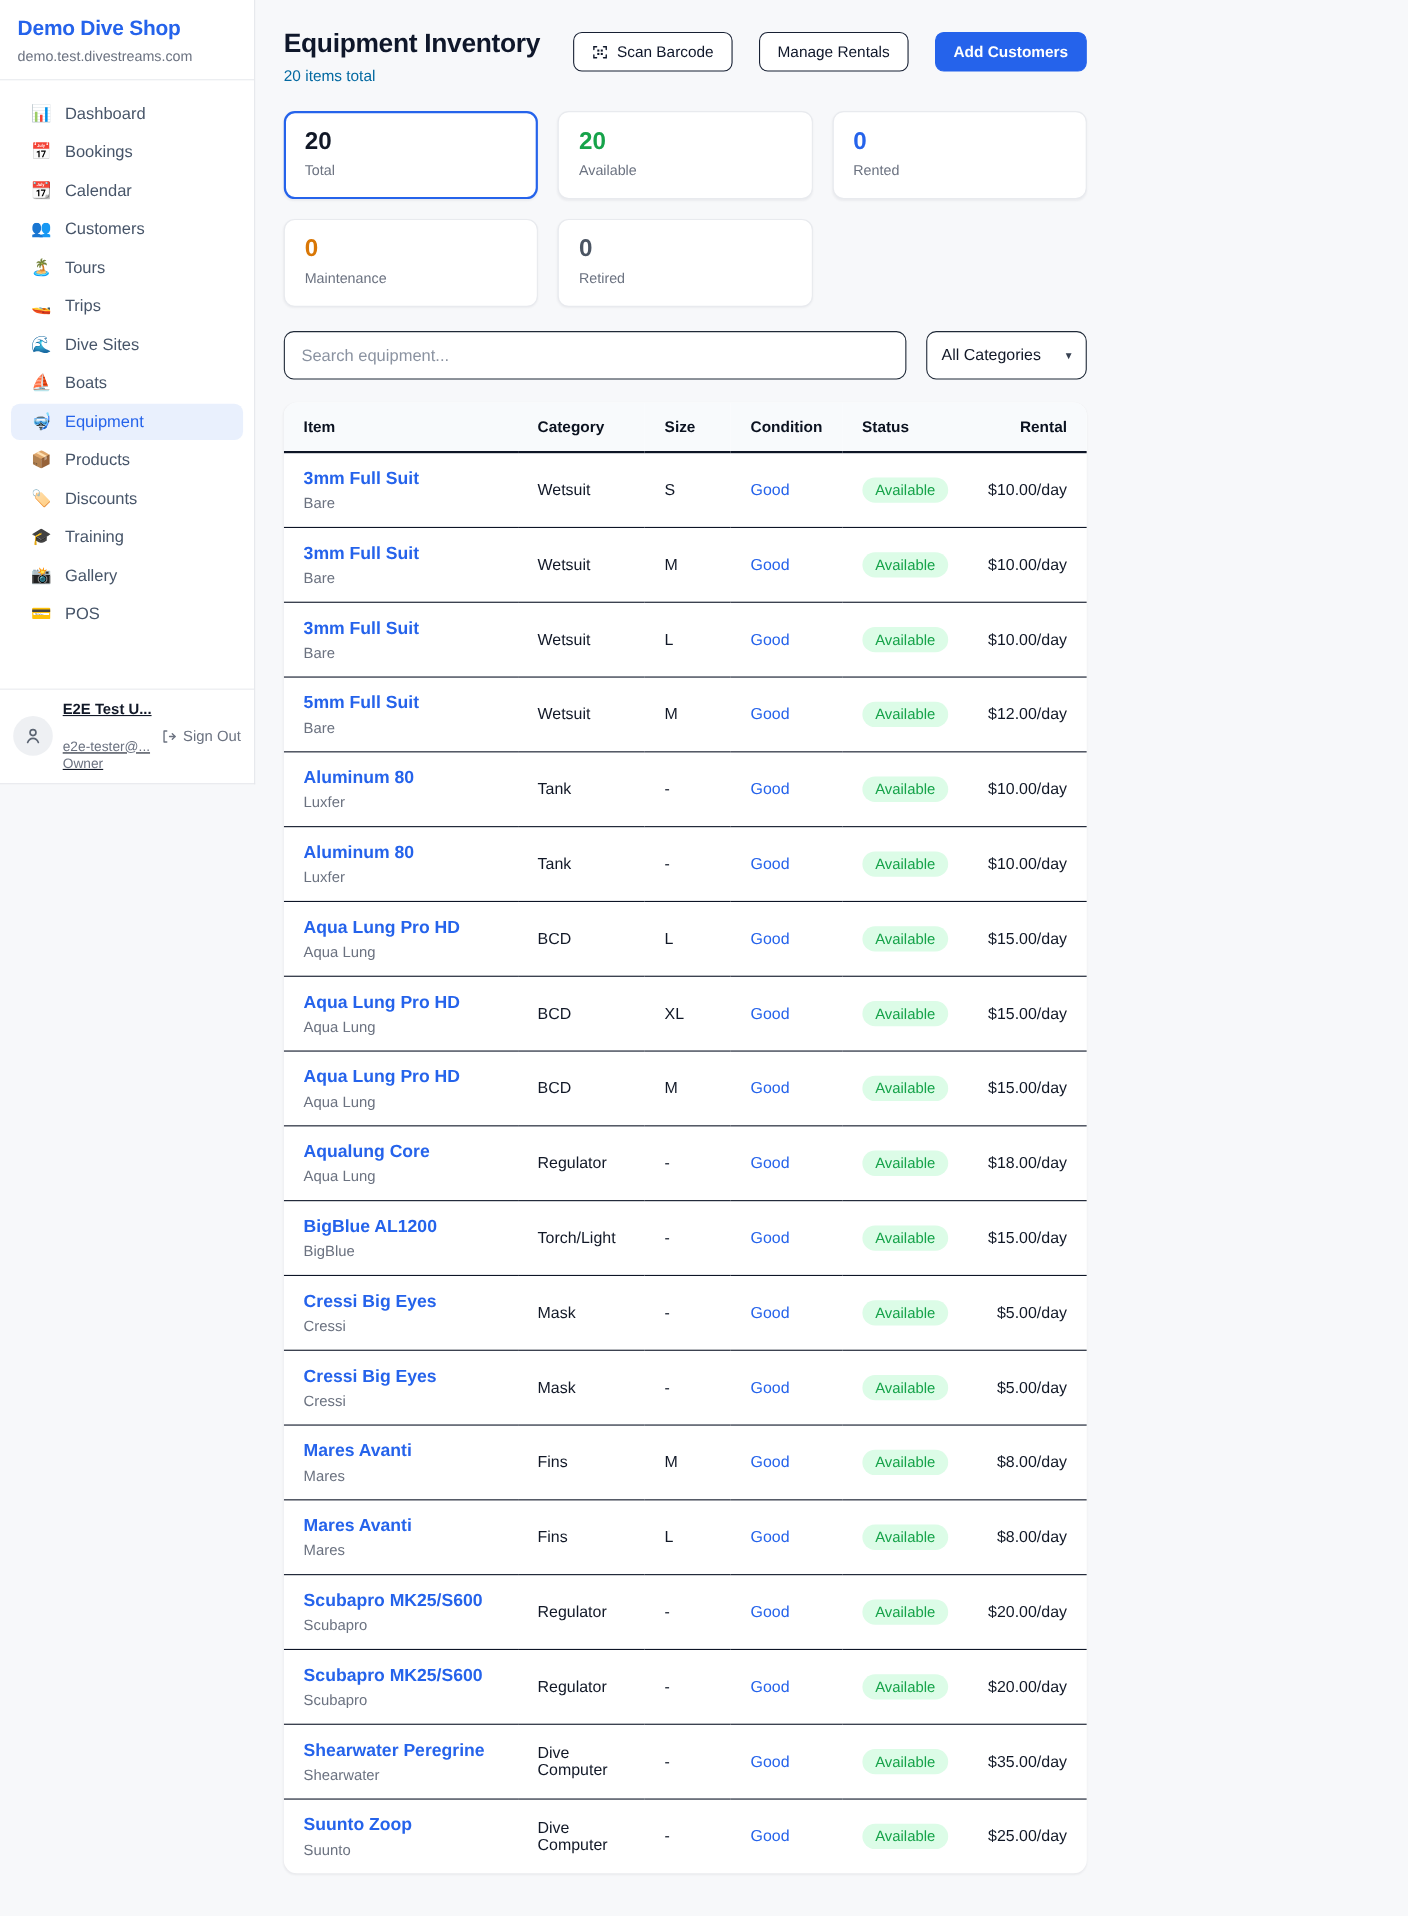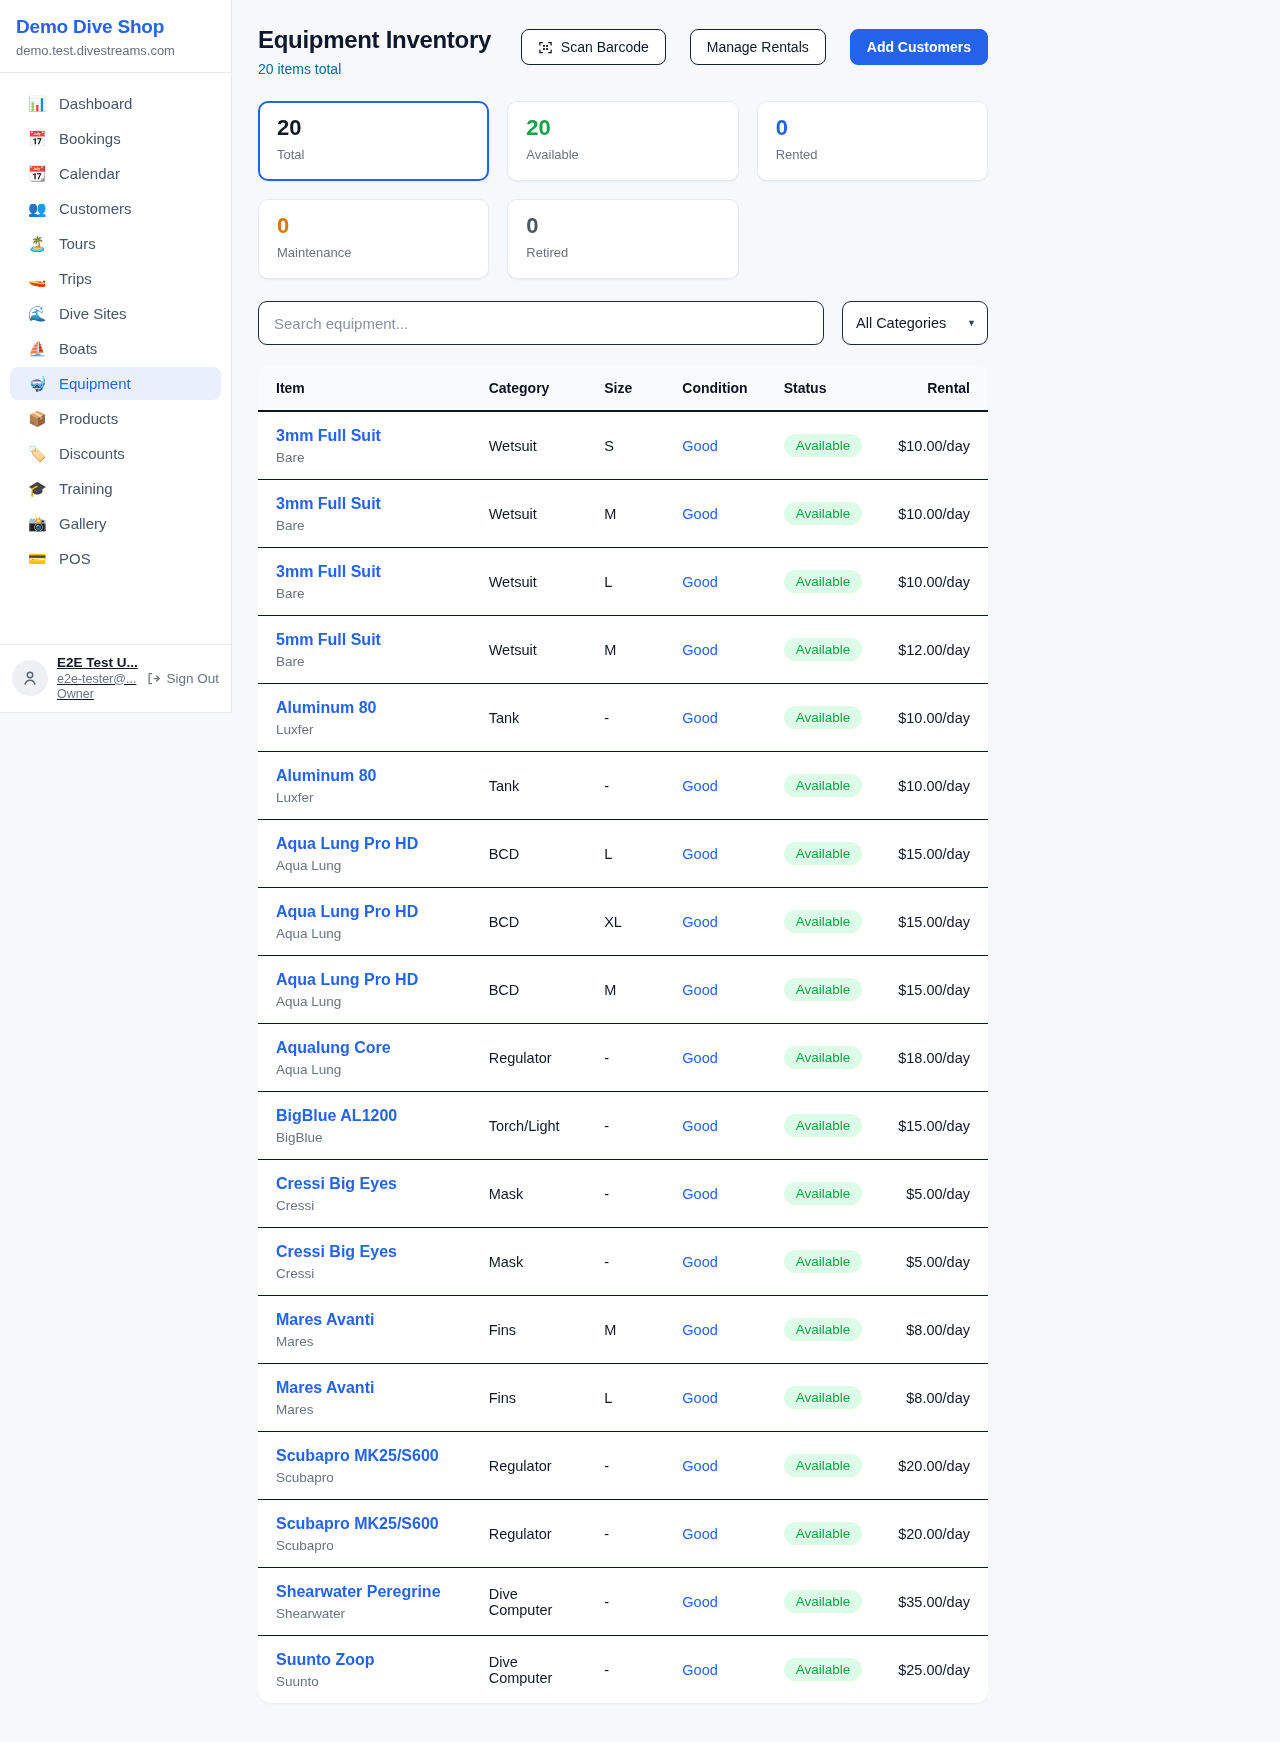--- a/index.html
+++ b/index.html
@@ -31,21 +31,21 @@
   .user-section {
     margin-top:auto; border-top:1px solid #e8eaee; padding:10px 12px;
     display:flex; align-items:center; gap:9px;
   }
   .avatar {
     width:36px; height:36px; min-width:36px; border-radius:50%;
     background:#eef0f3; display:flex; align-items:center; justify-content:center;
   }
   .user-info { flex:1; min-width:0; line-height:1.18;text-decoration:underline; }
   .user-name { font-size:13.5px; font-weight:700; color:#111827; white-space:nowrap; }
-  .user-email { font-size:12.5px; color:#6b7280; margin-top:1px; white-space:nowrap; }
+  .user-email { font-size:12.5px; color:#6b7280; margin-top:19px; white-space:nowrap; }
   .user-role { font-size:12.5px; color:#6b7280; margin-top:1px; }
   .signout { display:flex; align-items:center; gap:5px; color:#6b7280; font-size:13.5px; cursor:pointer; white-space:nowrap; }
 
   
   .main { flex:1; padding:26px 32px 30px 26px; }
   .header-row { display:flex; justify-content:space-between; align-items:flex-start; }
   .page-title { font-size:24px; font-weight:800; color:#0f172a; letter-spacing:-0.3px; }
   .page-subtitle { font-size:14px; color:#0369a1; margin-top:7px; }
   .header-actions { display:flex; gap:24px; margin-top:3px; }
   .btn {

